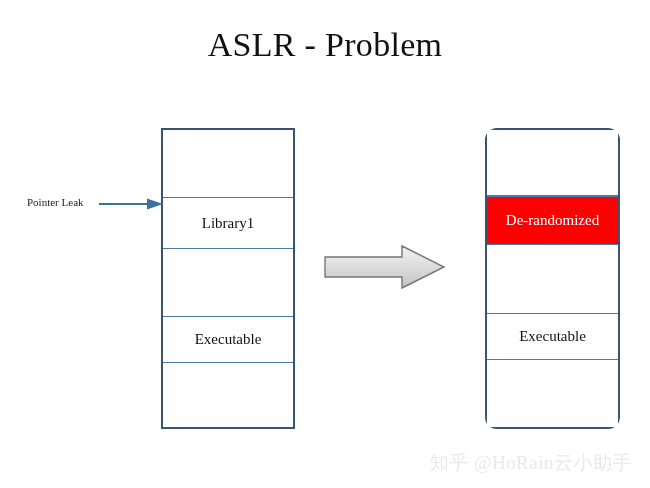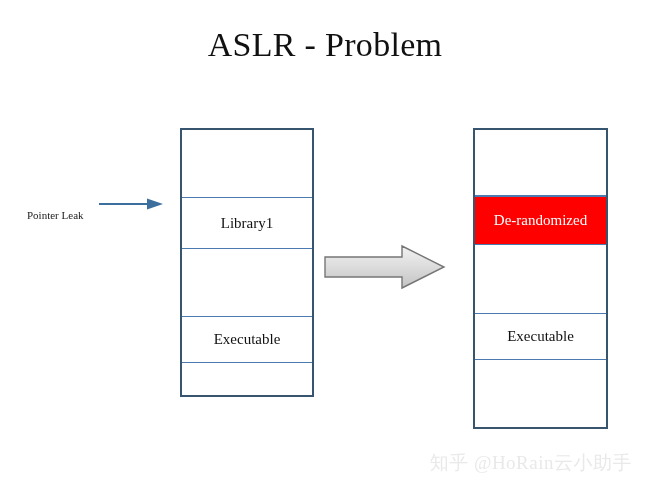--- a/index.html
+++ b/index.html
@@ -32,22 +32,22 @@
 
   
   .mem-stack {
     position: absolute;
     box-sizing: border-box;
     display: flex;
     flex-direction: column;
     border: 2px solid #37556e;
     background: #ffffff;
   }
-  #stack-before { left: 161px; top: 128px; width: 134px; height: 269px; margin-left: 19px; }
-  #stack-after  { left: 473px; top: 128px; width: 135px; height: 301px; }
+  #stack-before { left: 161px; top: 128px; width: 134px; height: 301px; }
+  #stack-after  { left: 485px; top: 128px; width: 135px; height: 301px; border-radius: 12px; }
 
   .mem-cell {
     box-sizing: border-box;
     display: flex;
     align-items: center;
     justify-content: center;
     border-bottom: 1.5px solid #4a7ab0;
     background: #ffffff;
     color: #111111;
     font-size: 15px;
@@ -66,21 +66,20 @@
   .cell-label { pointer-events: none; }
 
   
   #pointer-leak-label {
     position: absolute;
     left: 27px;
     top: 196px;
     font-size: 11px;
     color: #1b1b1b;
     white-space: nowrap;
-    margin-top: 13px;
   }
   #pointer-leak-arrow {
     position: absolute;
     left: 99px;
     top: 194px;
     width: 66px;
     height: 20px;
   }
 
   

